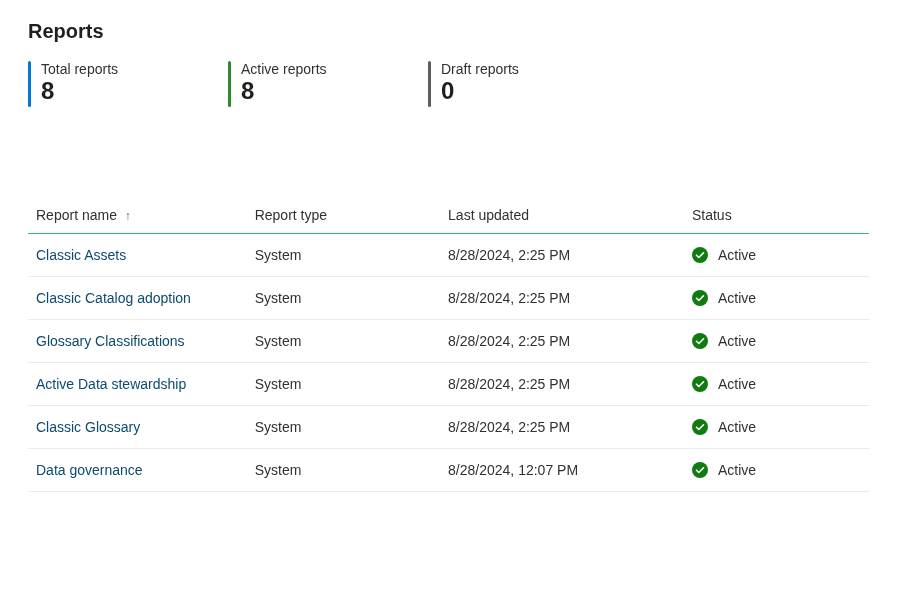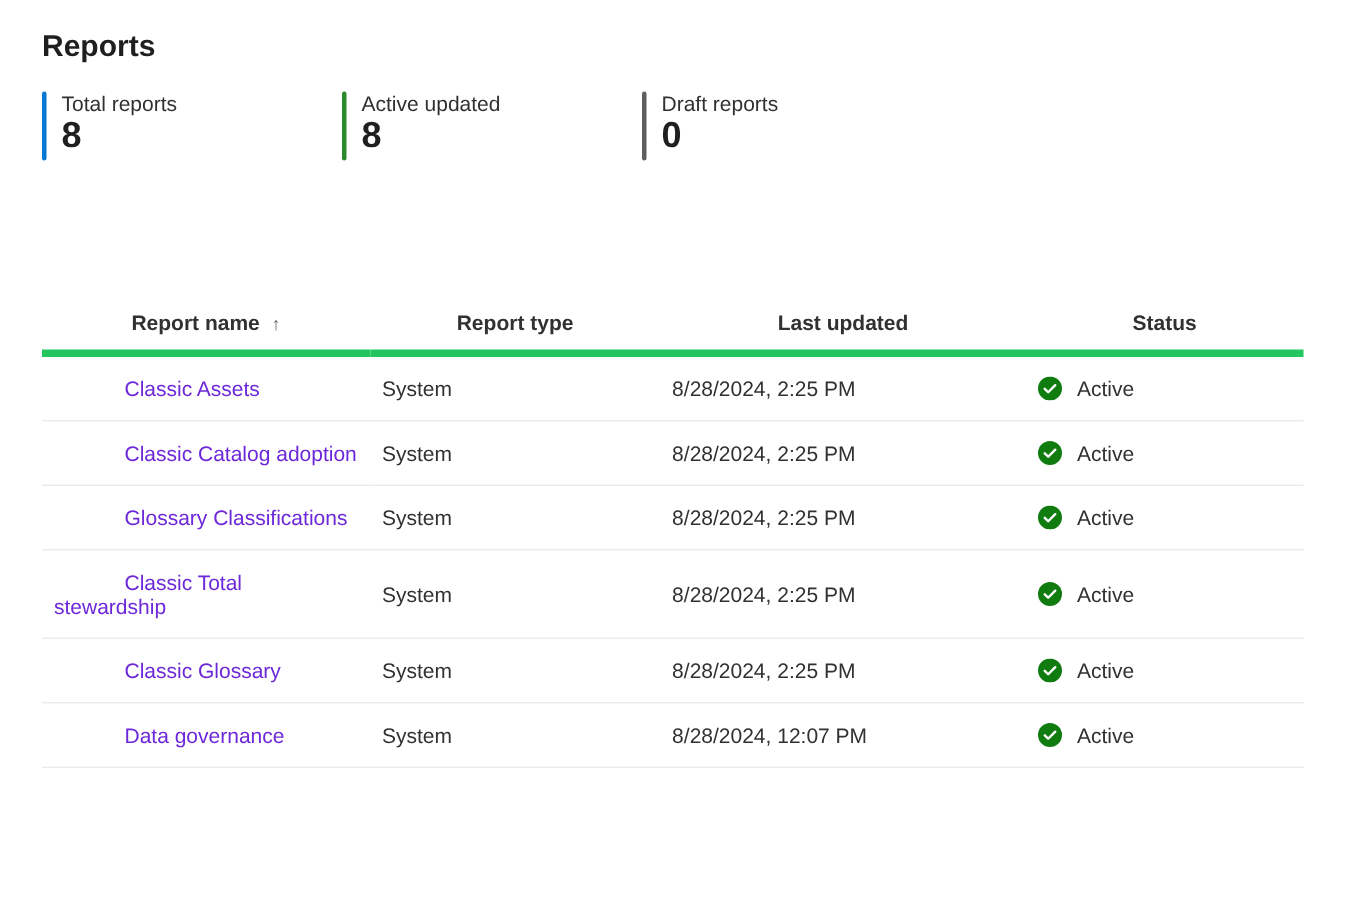--- a/index.html
+++ b/index.html
@@ -52,48 +52,47 @@
       font-size: 24px;
       font-weight: 600;
       color: #201f1e;
       line-height: 1.2;
     }
     table {
       width: 100%;
       border-collapse: collapse;
     }
     thead th {
-      text-align: center;
-      font-weight: 700;
+      text-align: left;
+      font-weight: 400;
       font-size: 14px;
       color: #323130;
       padding: 10px 8px;
-      border-bottom: 5px solid #22c55e;
+      border-bottom: 1px solid #22c55e;
     }
     thead th.sortable {
       cursor: pointer;
     }
     .sort-arrow {
       font-size: 12px;
       margin-left: 4px;
       color: #605e5c;
     }
     tbody tr {
       border-bottom: 1px solid #edebe9;
     }
     tbody td {
       padding: 13px 8px;
       font-size: 14px;
       color: #323130;
       vertical-align: middle;
     }
     tbody td a {
-      color: #6d28d9;
+      color: #0c4a6e;
       text-decoration: none;
-      margin-left: 47px;
     }
     .status-cell {
       display: flex;
       align-items: flex-start;
       gap: 10px;
     }
     .status-icon {
       width: 16px;
       height: 16px;
       flex-shrink: 0;
@@ -112,21 +111,21 @@
   <div class="metric">
     <div class="metric-bar total"></div>
     <div class="metric-text">
       <span class="metric-label">Total reports</span>
       <span class="metric-value">8</span>
     </div>
   </div>
   <div class="metric">
     <div class="metric-bar active"></div>
     <div class="metric-text">
-      <span class="metric-label">Active updated</span>
+      <span class="metric-label">Active reports</span>
       <span class="metric-value">8</span>
     </div>
   </div>
   <div class="metric">
     <div class="metric-bar draft"></div>
     <div class="metric-text">
       <span class="metric-label">Draft reports</span>
       <span class="metric-value">0</span>
     </div>
   </div>
@@ -181,21 +180,21 @@
           <div class="status-cell">
             <svg class="status-icon" viewBox="0 0 16 16">
               <circle cx="8" cy="8" r="8" fill="#107c10"></circle>
               <path d="M4.5 8.2 L6.8 10.5 L11.5 5.8" stroke="#fff" stroke-width="1.6" fill="none" stroke-linecap="round" stroke-linejoin="round"></path>
             </svg>
             <span>Active</span>
           </div>
         </td>
       </tr>
       <tr>
-        <td class="col-name"><a href="#">Classic Total stewardship</a></td>
+        <td class="col-name"><a href="#">Active Data stewardship</a></td>
         <td class="col-type">System</td>
         <td class="col-updated">8/28/2024, 2:25 PM</td>
         <td class="col-status">
           <div class="status-cell">
             <svg class="status-icon" viewBox="0 0 16 16">
               <circle cx="8" cy="8" r="8" fill="#107c10"></circle>
               <path d="M4.5 8.2 L6.8 10.5 L11.5 5.8" stroke="#fff" stroke-width="1.6" fill="none" stroke-linecap="round" stroke-linejoin="round"></path>
             </svg>
             <span>Active</span>
           </div>

